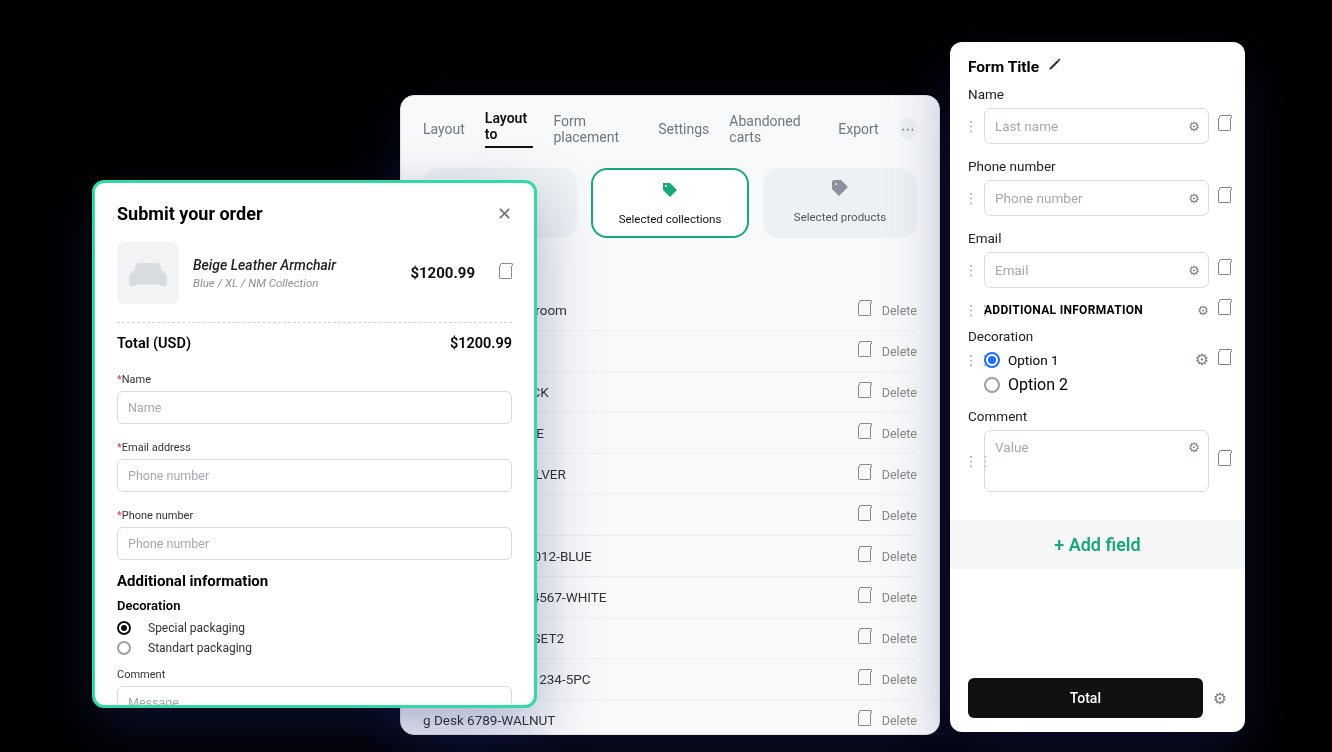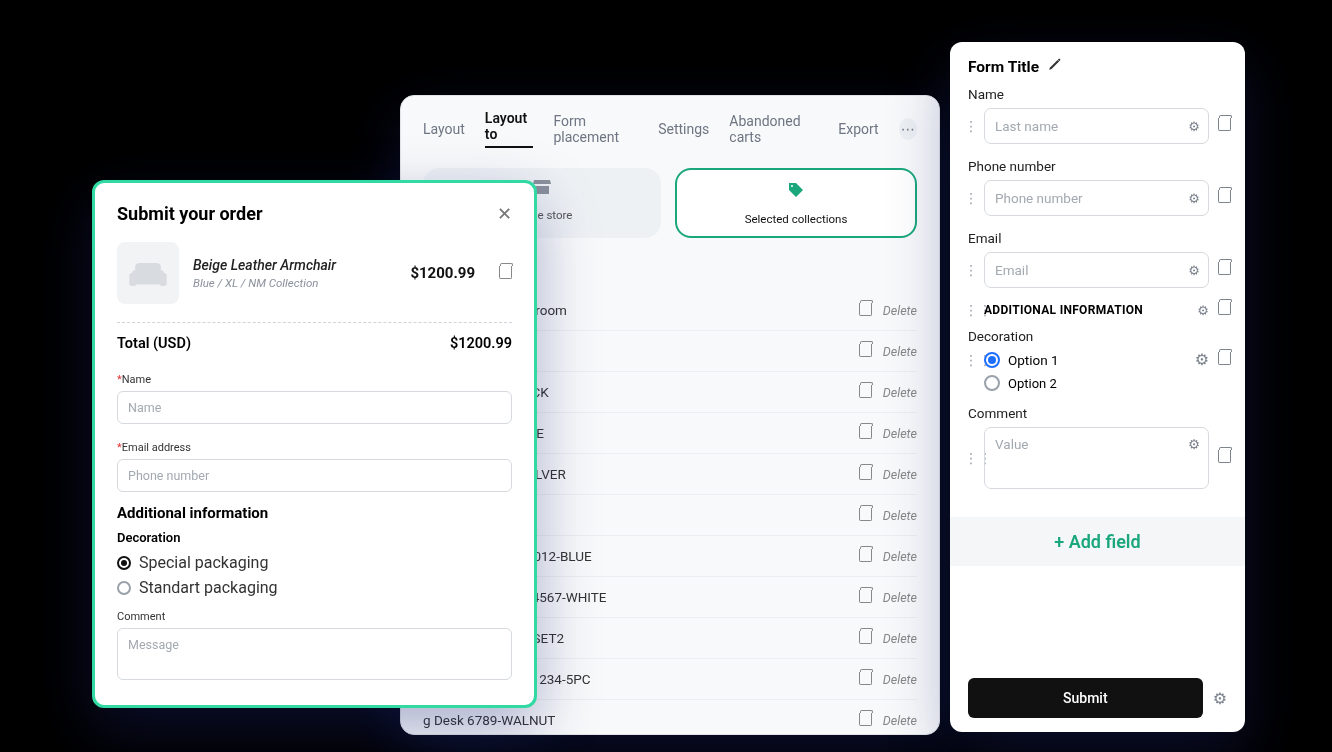--- a/index.html
+++ b/index.html
@@ -28,21 +28,21 @@
   .apply-box .ico { font-size: 18px; color: #8a919c; }
   .apply-box.selected .ico { color: #1aa77c; }
   .apply-box .lbl { font-size: 11.5px; color: #555; }
   .apply-box.selected .lbl { color: #111; }
 
   .green-btn-stub { margin: 8px 0 0 22px; width: 40px; height: 30px; background: #1aa77c; border-radius: 0 4px 4px 0; }
 
   .list { padding: 4px 22px 0; }
   .row { display: flex; align-items: center; justify-content: space-between; padding: 12px 0; border-bottom: 1px solid #eceef1; font-size: 13.5px; color: #333; }
   .row:last-child { border-bottom: 0; }
-  .delete { color: #888; font-size: 12.5px; display: inline-flex; align-items: center; gap: 11px; cursor: pointer; font-style: italic; }
+  .delete { color: #888; font-size: 12.5px; display: inline-flex; align-items: center; gap: 11px; cursor: pointer; }
 
   
   .order-modal {
     position: absolute; left: 92px; top: 180px;
     width: 445px; height: 528px;
     background: #fff; border: 3px solid #31d9a3; border-radius: 12px;
     box-shadow: 0 22px 60px rgba(30,40,120,.35);
     padding: 20px 22px; overflow: hidden;
   }
   .order-head { display: flex; justify-content: space-between; align-items: center; margin-bottom: 18px; }
@@ -65,21 +65,21 @@
   .form-field label { font-size: 11px; color: #333; }
   .form-field label .req { color: #e03636; }
   .form-field input, .form-field textarea {
     width: 100%; margin-top: 4px; padding: 8px 10px;
     border: 1px solid #d6dade; border-radius: 6px; font-size: 12.5px; color: #333;
   }
   .form-field input::placeholder, .form-field textarea::placeholder { color: #a3a9b1; }
   .section-h { font-size: 15px; font-weight: 700; margin: 12px 0 8px; }
   .sub-h { font-size: 13px; font-weight: 600; margin-bottom: 8px; }
 
-  .radio-row { display: flex; align-items: center; gap: 8px; font-size: 16px; color: #333; margin-bottom: 6px; }
+  .radio-row { display: flex; align-items: center; gap: 17px; font-size: 12px; color: #333; margin-bottom: 6px; }
   .radio-dot { width: 14px; height: 14px; border: 2px solid #111; border-radius: 50%; display: inline-flex; align-items: center; justify-content: center; }
   .radio-dot.on::after { content: ""; width: 6px; height: 6px; background: #111; border-radius: 50%; }
   .radio-dot.hollow { border-color: #9aa1aa; }
 
   textarea { resize: none; height: 52px; }
 
   
   .builder {
     position: absolute; left: 950px; top: 42px;
     width: 295px; height: 690px;
@@ -146,20 +146,28 @@
       </span>
       <span class="lbl">Whole store</span>
     </div>
     <div class="apply-box selected">
       <span class="ico">
         <svg width="20" height="20" viewBox="0 0 20 20" fill="currentColor">
             <path d="M3 3h7l7 7-7 7-7-7zM6 7a1 1 0 100-2 1 1 0 000 2z"></path>
           </svg>
       </span>
       <span class="lbl">Selected collections</span>
+    </div>
+    <div class="apply-box">
+      <span class="ico">
+        <svg width="20" height="20" viewBox="0 0 20 20" fill="currentColor">
+            <path d="M11 2l7 7-9 9-7-7V4a2 2 0 012-2zM6 7a1 1 0 100-2 1 1 0 000 2z"></path>
+          </svg>
+      </span>
+      <span class="lbl">Selected products</span>
     </div>
   </div>
 
   <div class="green-btn-stub"></div>
 
   <div class="list">
 
   <div class="row">
         <span>armchair for living-room</span>
         <span class="delete">
@@ -275,20 +283,24 @@
   </div>
 
   <div class="form-field">
     <label><span class="req">*</span><span>Name</span></label>
     <input placeholder="Name" style="">
   </div>
   <div class="form-field">
     <label><span class="req">*</span><span>Email address</span></label>
     <input placeholder="Phone number" style="">
   </div>
+  <div class="form-field">
+    <label><span class="req">*</span><span>Phone number</span></label>
+    <input placeholder="Phone number" style="">
+  </div>
 
   <div class="section-h">Additional information</div>
   <div class="sub-h">Decoration</div>
   <div class="radio-row">
     <span class="radio-dot on"></span>
     <span>Special packaging</span>
   </div>
   <div class="radio-row">
     <span class="radio-dot hollow"></span>
     <span>Standart packaging</span>
@@ -358,37 +370,37 @@
     <div class="b-row" style="margin-bottom:6px">
       <span class="grip">⋮⋮</span>
       <span class="b-radio on"></span>
       <span style="flex:1;font-size:13.5px">Option 1</span>
       <span class="gear-flat" style="color:#7c838d;cursor:pointer">⚙</span>
       <span class="trash"><span class="i-trash"></span></span>
     </div>
     <div class="b-row">
       <span class="grip" style="visibility:hidden">⋮⋮</span>
       <span class="b-radio off"></span>
-      <span style="flex:1;font-size:13px">Option 2</span>
+      <span style="flex:1;font-size:16px">Option 2</span>
     </div>
   </div>
 
   <div class="b-field">
     <div class="b-label">Comment</div>
     <div class="b-row">
       <span class="grip">⋮⋮</span>
       <div class="b-textarea">
         <span style="color:#a3a9b1">Value</span>
         <span class="gear">⚙</span>
       </div>
       <span class="trash"><span class="i-trash"></span></span>
     </div>
   </div>
 
   <div class="add-field-bar">
     <span class="add-field">+ Add field</span>
   </div>
 
   <div class="submit-row">
-    <button class="submit-btn">Submit</button>
+    <button class="submit-btn">Total</button>
     <span style="color:#7c838d;cursor:pointer">⚙</span>
   </div>
 </div>
 
 </body></html>

